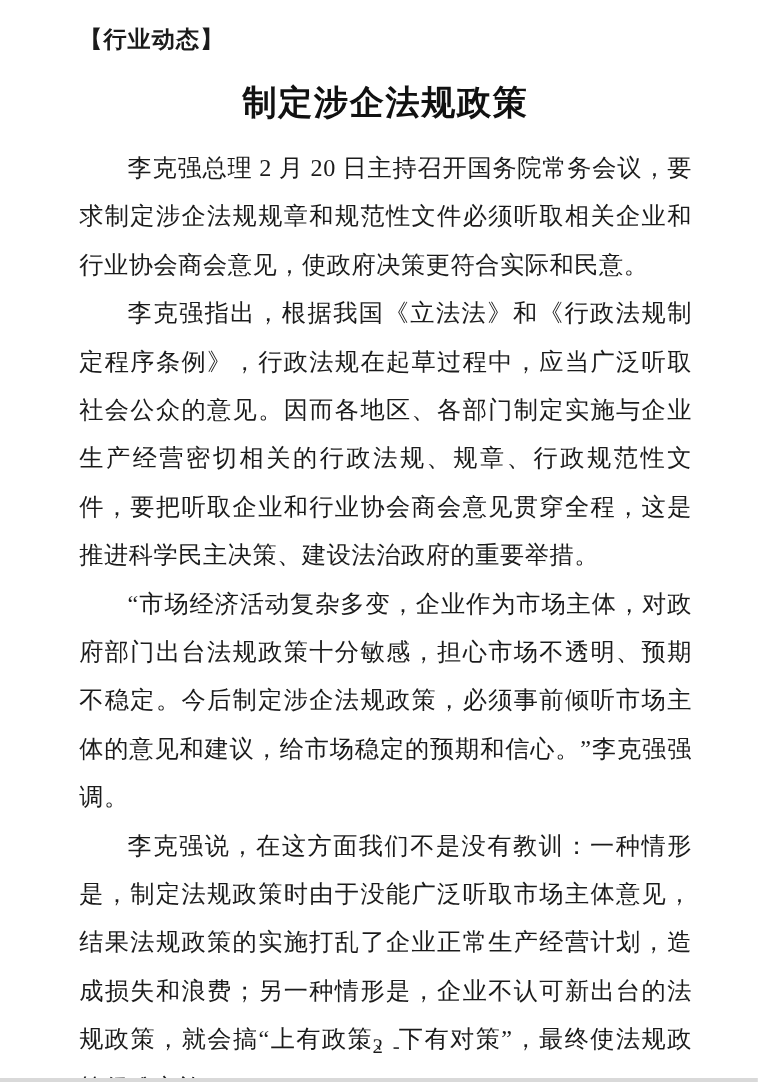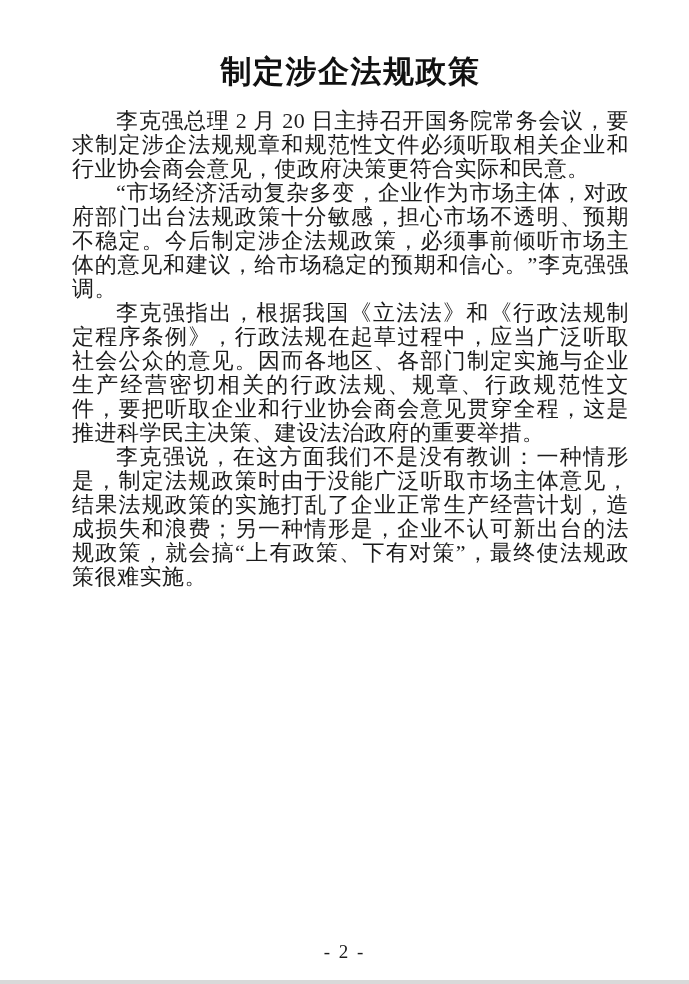--- a/index.html
+++ b/index.html
@@ -38,21 +38,21 @@
     letter-spacing: 1.5px;
     color: #111111;
     font-family: "Liberation Serif", "DejaVu Serif", serif;
   }
   .title-line-1 { margin-top: 28px; }
   .title-line-2 { margin-top: 21px; }
   .body-text { margin-top: 19px; }
   .para {
     margin: 0;
     font-size: 22px;
-    line-height: 24px;
+    line-height: 44px;
     color: #1b1b1b;
     text-align: justify;
     text-justify: inter-ideograph;
     text-indent: 2em;
     letter-spacing: 0.5px;
   }
   .footer {
     position: absolute;
     left: 0;
     right: 0;
@@ -72,28 +72,29 @@
     width: 100%;
     height: 4px;
     border: none;
   }
 </style>
 </head>
 <body>
 
 <div class="page" style="background: rgb(255, 255, 255);">
 
+  <div class="section-tag">【行业动态】</div>
 
   <h1 class="title-line title-line-1">制定涉企法规政策</h1>
 
 
   <div class="body-text">
     <p class="para">李克强总理 2 月 20 日主持召开国务院常务会议，要求制定涉企法规规章和规范性文件必须听取相关企业和行业协会商会意见，使政府决策更符合实际和民意。</p>
+    <p class="para">李克强指出，根据我国《立法法》和《行政法规制定程序条例》，行政法规在起草过程中，应当广泛听取社会公众的意见。因而各地区、各部门制定实施与企业生产经营密切相关的行政法规、规章、行政规范性文件，要把听取企业和行业协会商会意见贯穿全程，这是推进科学民主决策、建设法治政府的重要举措。</p>
     <p class="para">“市场经济活动复杂多变，企业作为市场主体，对政府部门出台法规政策十分敏感，担心市场不透明、预期不稳定。今后制定涉企法规政策，必须事前倾听市场主体的意见和建议，给市场稳定的预期和信心。”李克强强调。</p>
-    <p class="para">李克强指出，根据我国《立法法》和《行政法规制定程序条例》，行政法规在起草过程中，应当广泛听取社会公众的意见。因而各地区、各部门制定实施与企业生产经营密切相关的行政法规、规章、行政规范性文件，要把听取企业和行业协会商会意见贯穿全程，这是推进科学民主决策、建设法治政府的重要举措。</p>
     <p class="para">李克强说，在这方面我们不是没有教训：一种情形是，制定法规政策时由于没能广泛听取市场主体意见，结果法规政策的实施打乱了企业正常生产经营计划，造成损失和浪费；另一种情形是，企业不认可新出台的法规政策，就会搞“上有政策、下有对策”，最终使法规政策很难实施。</p>
   </div>
 
   <div class="footer">
     <span class="page-number">- 2 -</span>
   </div>
 
   <div class="bottom-rule" style="background: rgb(217, 217, 217);"></div>
 
 </div>

